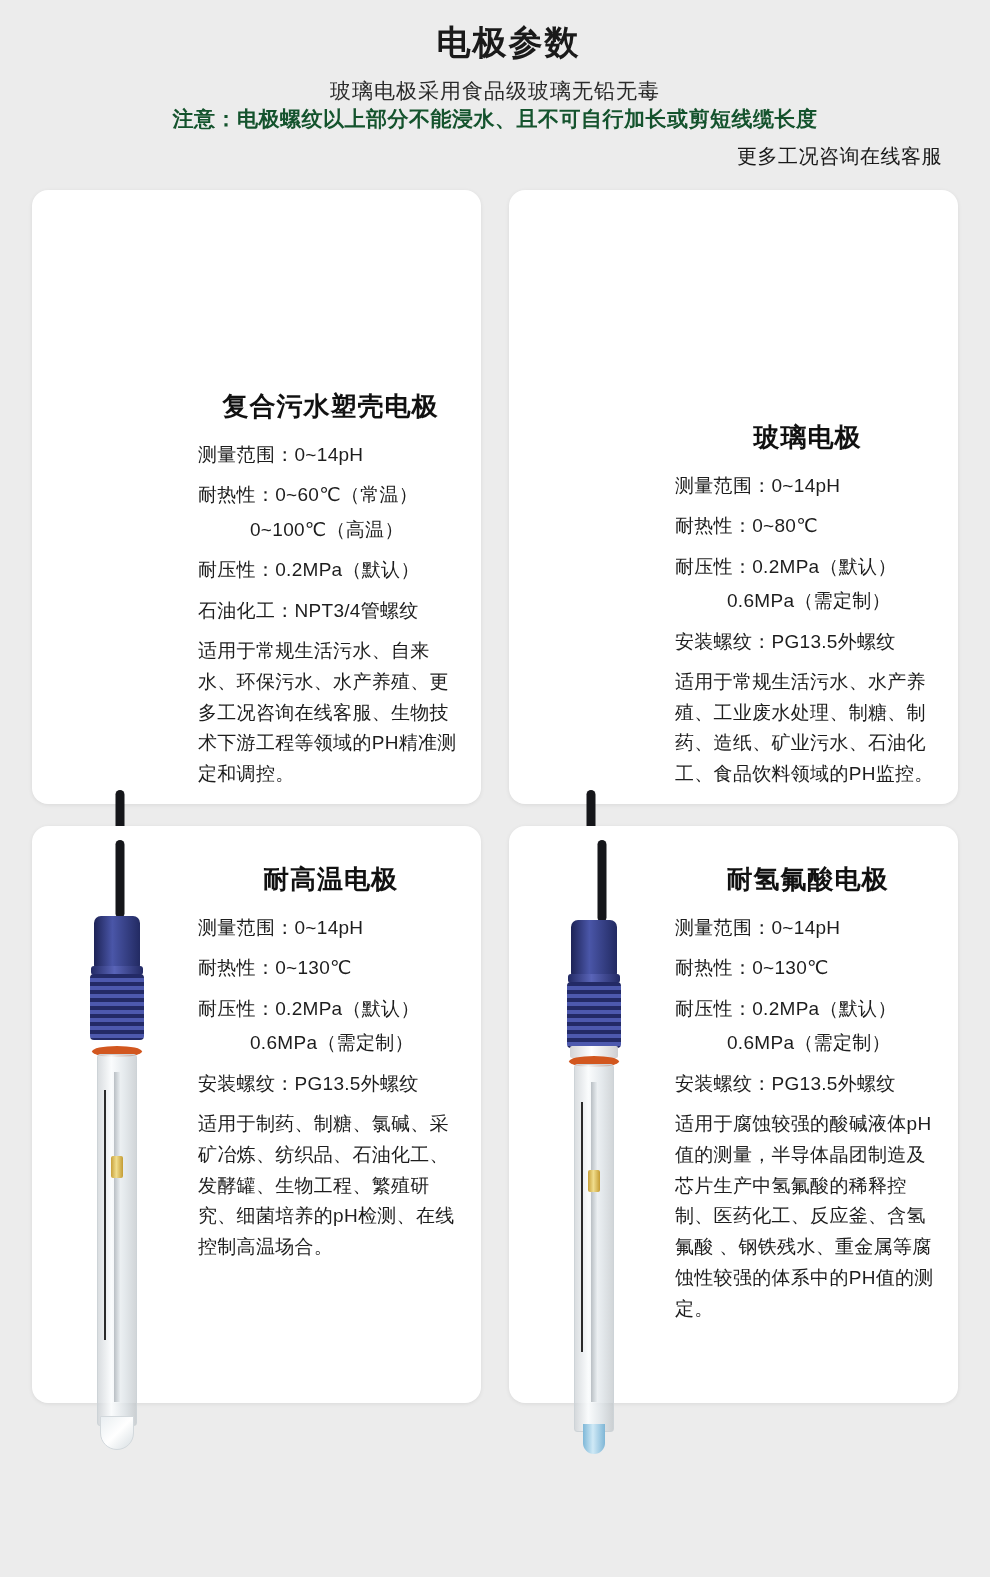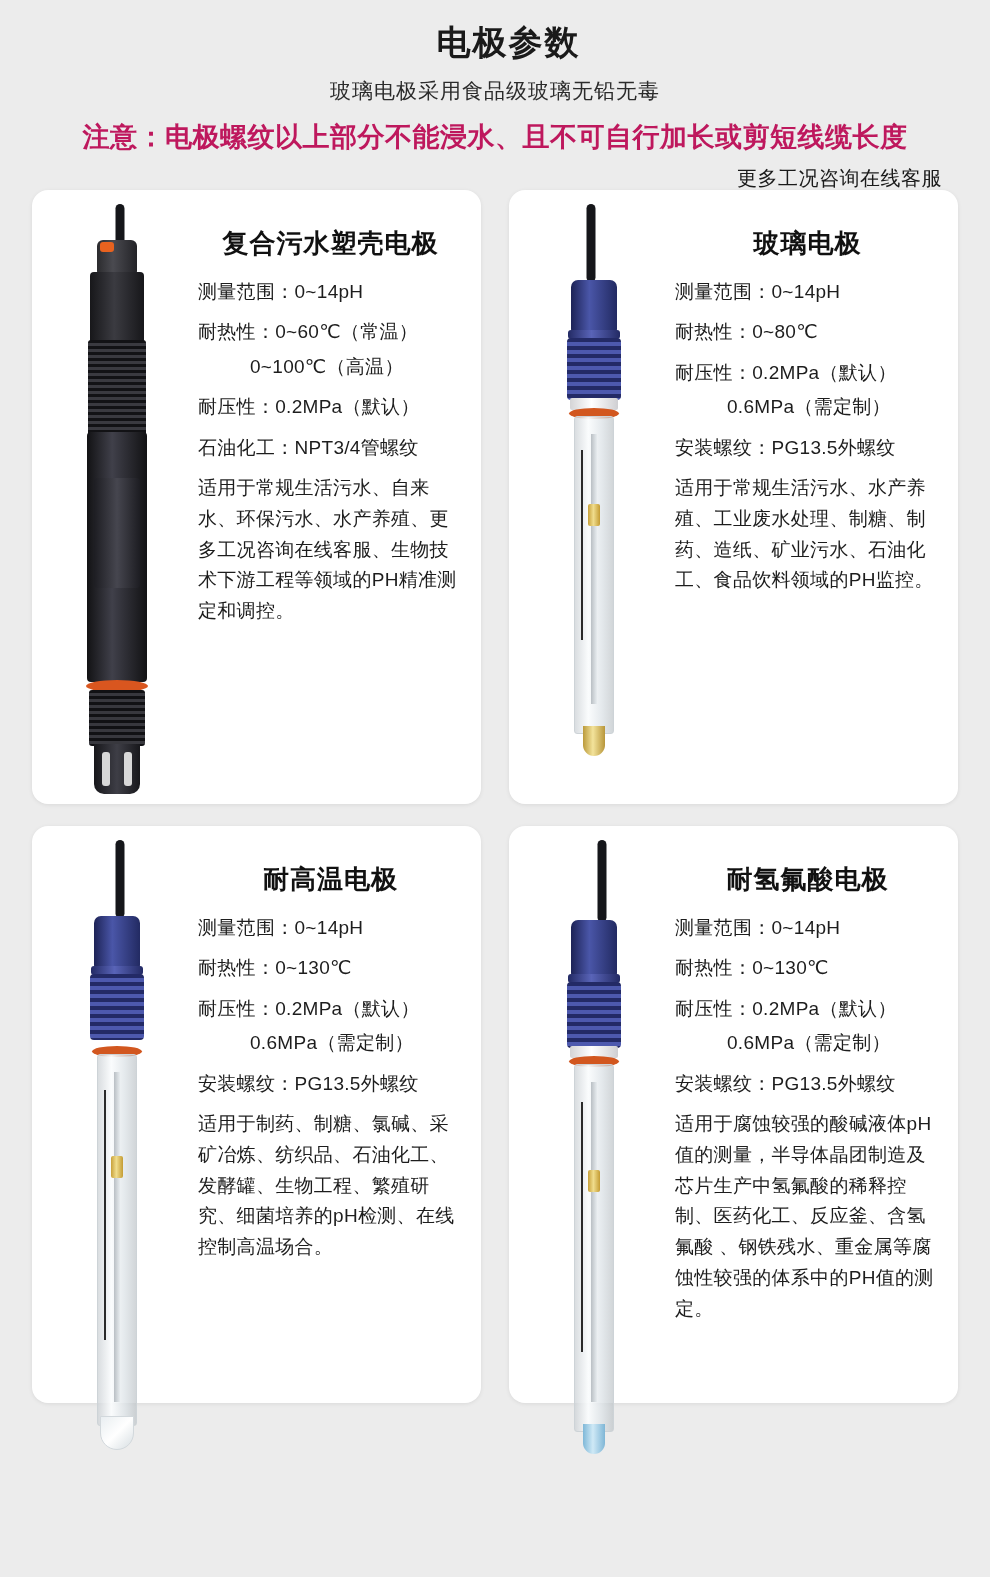--- a/index.html
+++ b/index.html
@@ -34,24 +34,23 @@
     line-height: 1.2;
     padding-left: 27px;
   }
   .sub-title {
     font-size: 21px;
     color: #2b2b2b;
     margin-top: 14px;
     letter-spacing: 1px;
   }
   .warning {
-    font-size: 27px;
-    color: #be185d;
+    font-size: 21px;
+    color: #14532d;
     font-weight: bold;
-    margin-top: 14px;
     letter-spacing: 0.5px;
   }
   .service-note {
     font-size: 20px;
     color: #1a1a1a;
     margin-top: 10px;
     text-align: right;
     padding-right: 48px;
     letter-spacing: 0.5px;
   }
@@ -72,21 +71,21 @@
     width: 449px;
     background: #ffffff;
     border-radius: 16px;
     box-shadow: 0 1px 4px rgba(0,0,0,0.08);
     box-sizing: border-box;
     display: flex;
     flex-direction: row;
     padding: 14px 12px 14px 10px;
     position: relative;
   }
-  .card.tall { height: 614px; }
+  .card.tall { height: 614px; align-items: flex-end; }
   .card.tall2 { height: 577px; }
 
   .photo {
     width: 150px;
     flex: 0 0 150px;
     position: relative;
   }
   .content { flex: 1; padding: 0 6px; }
 
   .card-title {

